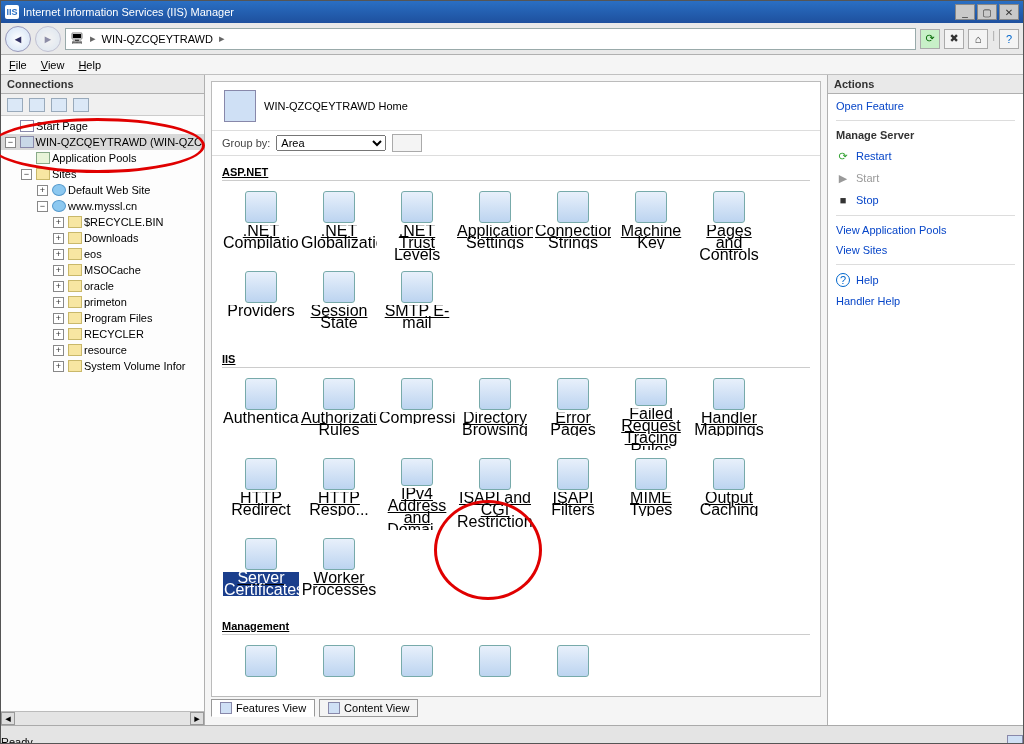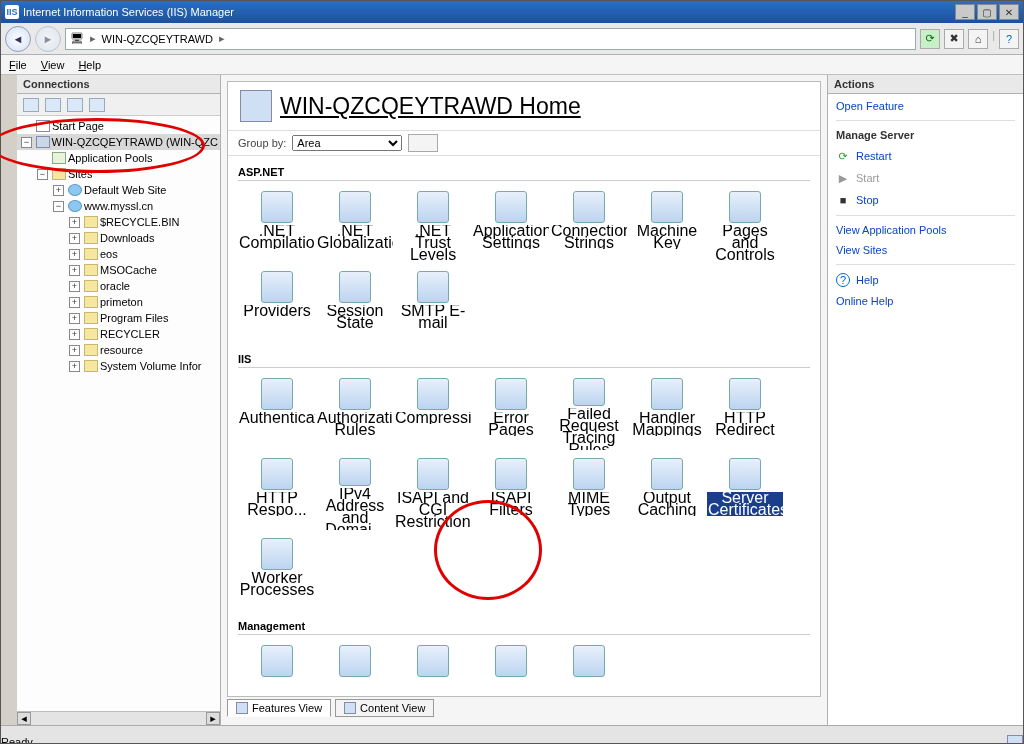--- a/index.html
+++ b/index.html
@@ -15,45 +15,45 @@
 .breadbar { flex:1; height:22px; background:#fff; border:1px solid #9aa; display:flex; align-items:center; padding:0 4px; gap:6px; font-size:12px; }
 .breadbar .sep{ color:#666; }
 .righticons{ display:flex; gap:4px; }
 .icbtn{ width:20px; height:20px; border:1px solid #aaa; background:#f4f4f4; display:flex; align-items:center; justify-content:center; font-size:11px; color:#333;}
 .icbtn.green{ background:#c8f0c8; color:#060;}
 .menubar { height:20px; background:#f5f5f5; border-bottom:1px solid #c0c0c0; display:flex; align-items:center; padding:0 8px; gap:14px; }
 .menubar span { text-decoration: none; }
 .menubar span u { text-decoration: underline; }
 .layout { display:flex; height:calc(744px - 22px - 32px - 20px - 20px); }
 .panelhdr { background:#e9e9e9; border-bottom:1px solid #b0b0b0; padding:3px 6px; font-weight:bold; color:#333; }
-.connections { width:204px; border-right:1px solid #b0b0b0; background:#fdfdfd; display:flex; flex-direction:column;margin-left:16px; }
+.connections { width:204px; border-right:1px solid #b0b0b0; background:#fdfdfd; display:flex; flex-direction:column; }
 .conn-toolbar{ height:22px; background:#f0f0f0; border-bottom:1px solid #ccc; display:flex; align-items:center; gap:6px; padding:0 6px; }
 .conn-toolbar .tb{ width:16px; height:14px; background:#dbe8f7; border:1px solid #9ab; }
 .tree { flex:1; overflow:hidden; padding:2px 0; line-height:16px; position:relative; }
 .treerow { display:flex; align-items:center; gap:2px; padding:0 2px; white-space:nowrap; }
 .treerow.sel{ background:#d8d8d8; }
 .exp{ width:11px; height:11px; border:1px solid #888; background:#fff; display:flex; align-items:center; justify-content:center; font-size:9px; line-height:9px; color:#333; margin-right:2px;}
 .exp.blank{ border:none; background:none; }
 .ticon{ width:14px; height:12px; background:#f7e6a2; border:1px solid #c9b86a; }
 .ticon.page{ background:#fff; border-color:#88a;}
 .ticon.globe{ background:#8cc8f0; border-color:#5599cc; border-radius:50%;}
 .ticon.server{ background:#c9d8e8; border-color:#88a;}
 .ticon.pool{ background:#e8f4d8; border-color:#8a8;}
 .conn-scroll{ height:14px; background:#e4e4e4; border-top:1px solid #bbb; display:flex; }
 .conn-scroll .ar{ width:14px; height:100%; border:1px solid #999; background:#ddd; display:flex; align-items:center; justify-content:center;}
 .conn-scroll .trk{ flex:1; }
 .center { flex:1; display:flex; flex-direction:column; background:#f5f5f5; padding:6px; gap:0; }
 .cwrap{ flex:1; background:#fff; border:1px solid #bbb; display:flex; flex-direction:column; overflow:hidden;}
 .chead{ display:flex; align-items:center; gap:8px; padding:8px 12px; border-bottom:1px solid #ddd;}
 .chead .bigicon{ width:32px; height:32px; background:#cfe0f5; border:1px solid #88a;}
-.chead h1{ font-size:23px; font-weight:normal;text-decoration:underline;}
+.chead h1{ font-size:11px; font-weight:normal;}
 .groupbar{ display:flex; align-items:center; gap:6px; padding:3px 10px; border-bottom:1px solid #ddd; color:#444;}
 .groupbar select{ font-size:11px; width:110px;}
 .groupbar .viewtog{ width:30px; height:18px; border:1px solid #aaa; background:#f4f4f4;}
-.items{ flex:1; overflow-y:auto; padding:4px 10px 0 10px;}
+.items{ flex:1; overflow-y:auto; padding:4px 10px 0 10px;text-decoration:underline;}
 .cat{ font-weight:bold; padding:6px 0 2px 0; border-bottom:1px solid #ccc; margin-bottom:6px;}
 .grid{ display:flex; flex-wrap:wrap; gap:0; }
 .item{ width:78px; height:80px; display:flex; flex-direction:column; align-items:center; justify-content:flex-start; text-align:center; padding:4px 2px; gap:2px;}
 .item .iic{ width:32px; height:32px; background:linear-gradient(#e8f0fb,#bcd4f0); border:1px solid #7aa; border-radius:3px;}
 .item .ilbl{ font-size:16px; line-height:12px; max-width:76px; overflow:hidden;}
 .item.sel .ilbl{ background:#1a3e8c; color:#fff; padding:0 1px;}
 .bottombar{ height:22px; display:flex; align-items:center; gap:4px; padding:2px 0;}
 .tab{ border:1px solid #999; padding:2px 8px; background:#f4f4f4; display:flex; align-items:center; gap:4px;}
 .tab.active{ background:#fff; border-bottom-color:#fff;}
 .tab .tico{ width:12px; height:12px; background:#cfe0f5; border:1px solid #88a;}
@@ -270,20 +270,24 @@
             <div class="item">
               <div class="iic"></div>
               <div class="ilbl">Authorization Rules</div>
             </div>
             <div class="item">
               <div class="iic"></div>
               <div class="ilbl">Compression</div>
             </div>
             <div class="item">
               <div class="iic"></div>
+              <div class="ilbl">Directory Browsing</div>
+            </div>
+            <div class="item">
+              <div class="iic"></div>
               <div class="ilbl">Error Pages</div>
             </div>
             <div class="item">
               <div class="iic"></div>
               <div class="ilbl">Failed Request Tracing Rules</div>
             </div>
             <div class="item">
               <div class="iic"></div>
               <div class="ilbl">Handler Mappings</div>
             </div>
@@ -380,21 +384,21 @@
           <span class="link">Stop</span>
         </div>
       <div style="border-top:1px solid #ddd;"></div>
       <span class="link">View Application Pools</span>
       <span class="link">View Sites</span>
       <div style="border-top:1px solid #ddd;"></div>
       <div class="arow">
           <span class="aico" style="color:#06c;border:1px solid #06c;border-radius:50%;width:14px;height:14px;">?</span>
           <span class="link">Help</span>
         </div>
-      <span class="link">Online Help</span>
+      <span class="link">Handler Help</span>
     </div>
   </div>
 </div>
 
 <div class="status">
   <span>Ready</span>
   <div class="sico"></div>
 </div>
 
 <div class="circle1"></div>

